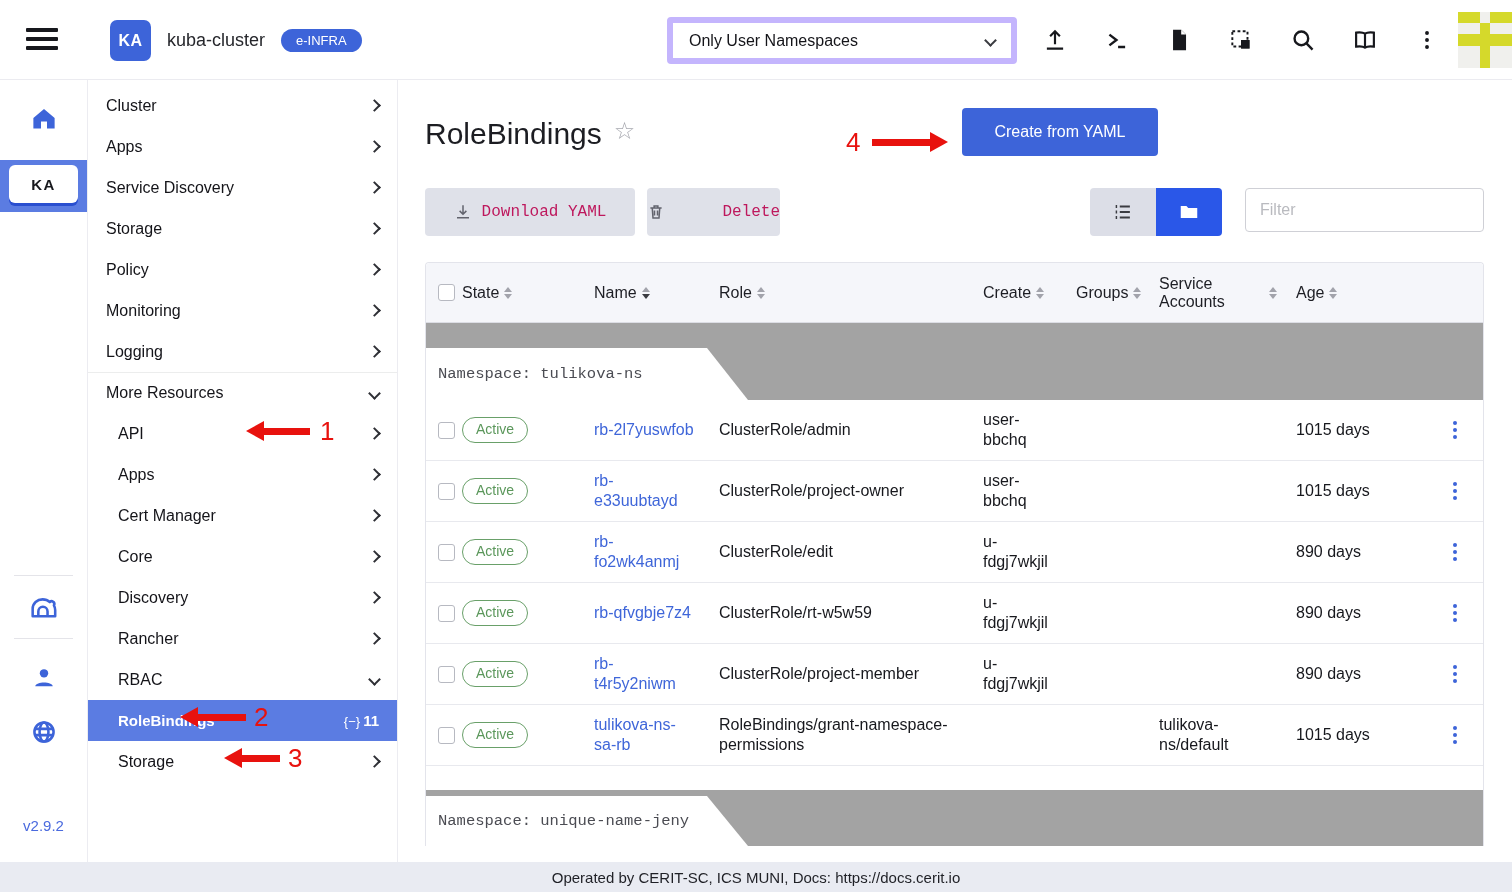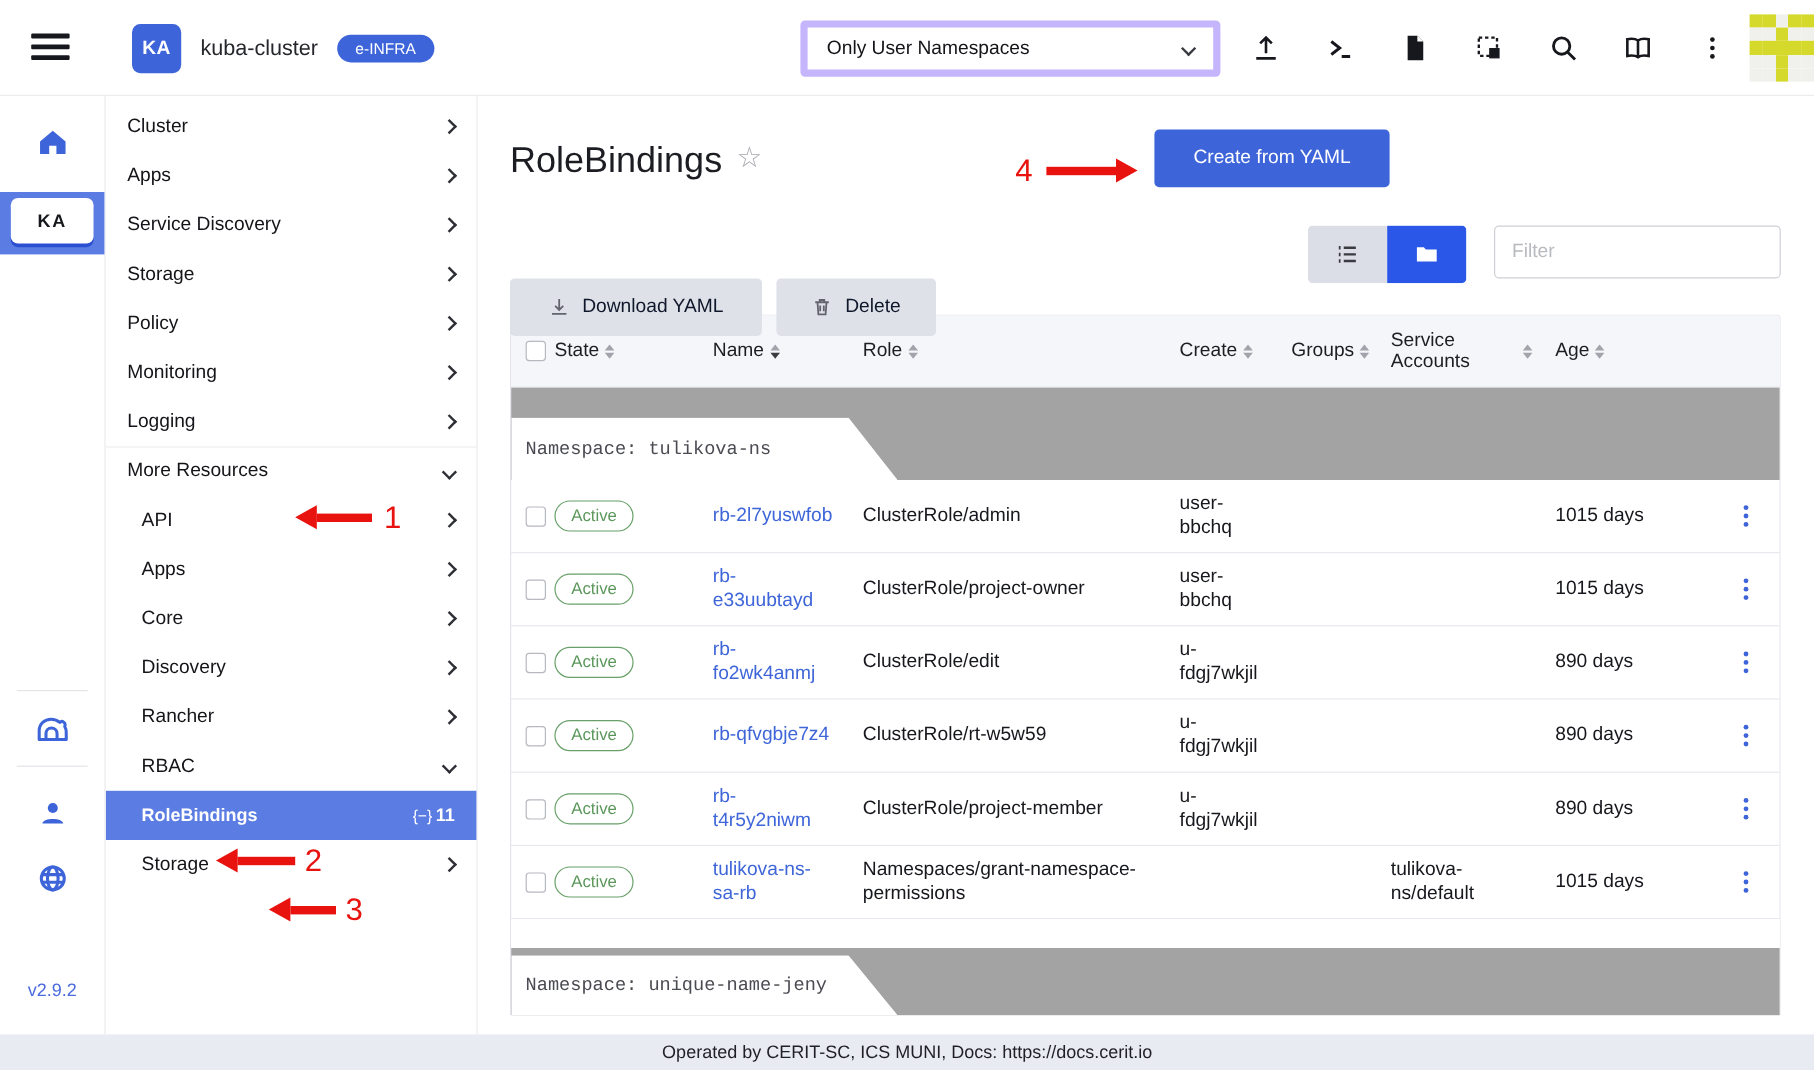--- a/index.html
+++ b/index.html
@@ -60,25 +60,25 @@
   .main { position:absolute; left:398px; top:80px; width:1114px; height:782px; background:#fff;
     padding:0 28px 0 27px; }
   .title-row { margin-top:28px; height:52px; display:flex; align-items:center; position:relative; }
   .page-title { font-size:30px; font-weight:400; color:#1c1d22; }
   .fav-star { font-size:24px; color:#a7a8af; margin-left:12px; margin-top:-6px; cursor:pointer; }
   .create-btn { position:absolute; left:537px; top:0; width:196px; height:48px; background:#3d64d9;
     color:#fff; border:none; border-radius:4px; font-size:16px; font-family:inherit; cursor:pointer; }
 
   .toolbar { position:relative; height:48px; margin-top:28px; }
   .gbtn { position:absolute; top:0; height:48px; background:#dfe1e9; border:none; border-radius:4px;
-    color:#0f172a; font-size:16px; font-family:Liberation Sans, sans-serif; display:flex; align-items:center;
-    justify-content:center; gap:10px; cursor:default;margin-top:44px; }
+    color:#be185d; font-size:16px; font-family:Liberation Mono, monospace; display:flex; align-items:center;
+    justify-content:center; gap:10px; cursor:default; }
   .gbtn svg { width:18px; height:18px; }
   .btn-download { left:0; width:210px; }
-  .btn-delete { left:222px; width:133px; }
+  .btn-delete { left:222px; width:133px;justify-content:space-between; }
   .view-toggle { position:absolute; left:665px; top:0; height:48px; display:flex; border-radius:4px; overflow:hidden; }
   .vt-seg { width:66px; height:48px; display:flex; align-items:center; justify-content:center; cursor:pointer; }
   .vt-list { background:#dcdee7; }
   .vt-group { background:#2a57e8; }
   .filter-input { position:absolute; right:0; top:0; width:239px; height:44px; border:1px solid #cfd0d6;
     border-radius:4px; padding:0 14px; font-size:16px; font-family:inherit; color:#1b1c21; }
   .filter-input::placeholder { color:#b9babf; }
 
   
   .tbl { margin-top:26px; width:1059px; border:1px solid #e3e4eb; border-bottom:none; border-radius:4px 4px 0 0; }
@@ -286,20 +286,24 @@
     </div>
     <div class="side-item lvl1">
       <span>API</span>
       <span class="chev r"></span>
     </div>
     <div class="side-item lvl1">
       <span>Apps</span>
       <span class="chev r"></span>
     </div>
     <div class="side-item lvl1">
+      <span>Cert Manager</span>
+      <span class="chev r"></span>
+    </div>
+    <div class="side-item lvl1">
       <span>Core</span>
       <span class="chev r"></span>
     </div>
     <div class="side-item lvl1">
       <span>Discovery</span>
       <span class="chev r"></span>
     </div>
     <div class="side-item lvl1">
       <span>Rancher</span>
       <span class="chev r"></span>
@@ -514,21 +518,21 @@
             <b></b>
           </div>
         </div>
       </div>
       <div class="trow drow">
         <div>
           <div class="cbox"></div>
         </div>
         <div class="cell"><span class="badge-active">Active</span></div>
         <div class="cell name">tulikova-ns-sa-rb</div>
-        <div class="cell role">Namespaces/grant-namespace-permissions</div>
+        <div class="cell role">RoleBindings/grant-namespace-permissions</div>
         <div class="cell users"></div>
         <div class="cell"></div>
         <div class="cell">tulikova-ns/default</div>
         <div></div>
         <div class="cell">1015 days</div>
         <div>
           <div class="kebab">
             <b></b>
             <b></b>
             <b></b>

